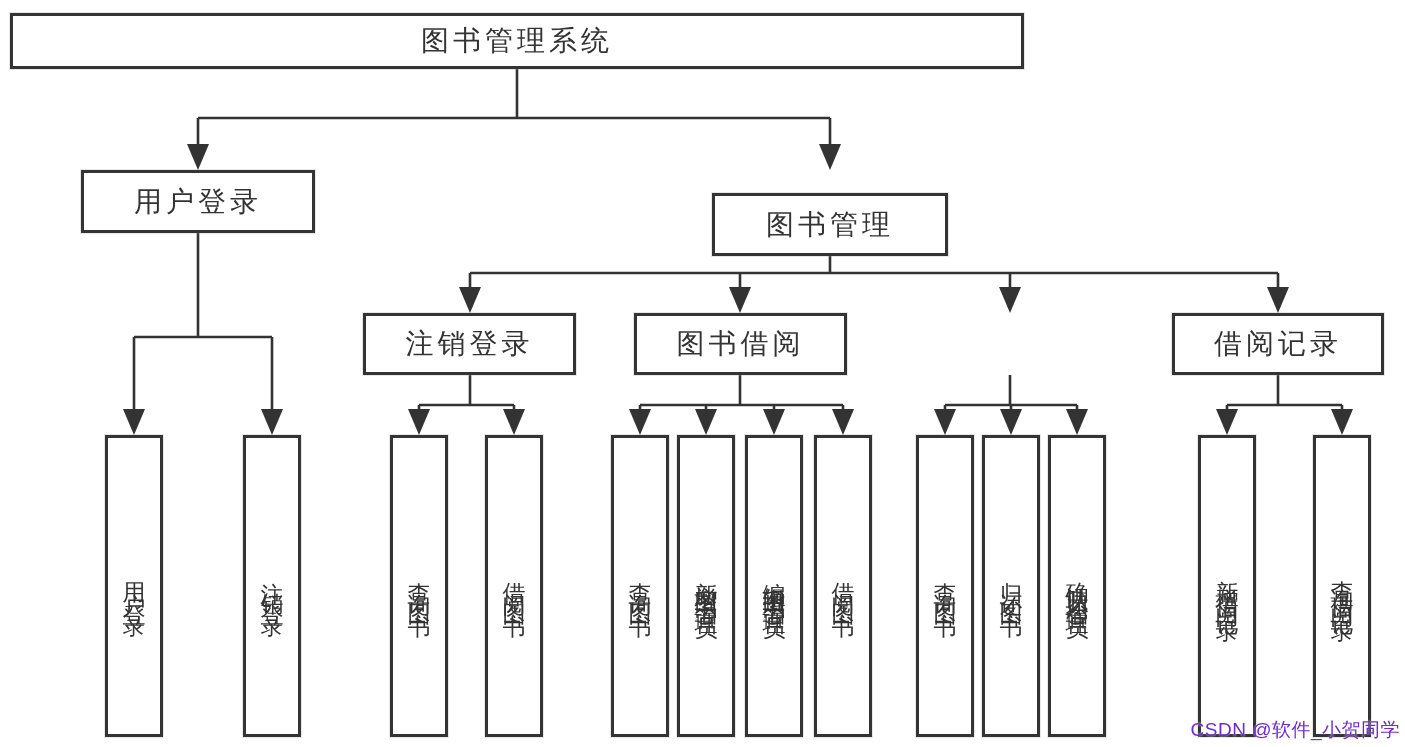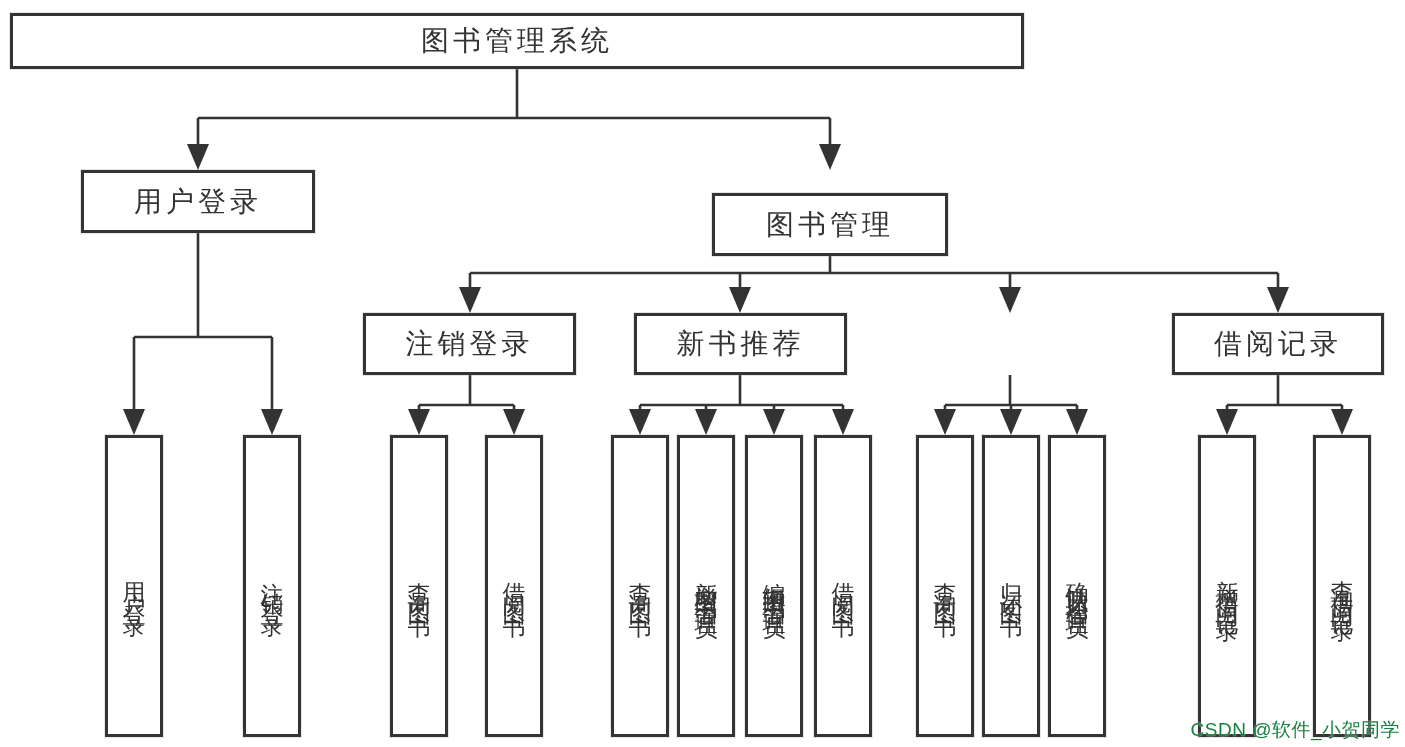--- a/index.html
+++ b/index.html
@@ -43,21 +43,21 @@
     white-space: nowrap;
   }
   .vbox.sp8 span { letter-spacing: 8px; }
   .vbox.sp5 span { letter-spacing: 5px; }
   .watermark {
     position: absolute;
     right: 5px;
     bottom: 4px;
     font-size: 19px;
     letter-spacing: 0.5px;
-    color: #15803d;
+    color: #6d28d9;
     text-shadow: 0 0 2px rgba(255,255,255,0.9);
     z-index: 5;
     white-space: nowrap;
   }
 </style>
 </head>
 <body>
 
 <div class="canvas">
 
@@ -101,21 +101,21 @@
     <span>用户登录</span>
   </div>
   <div class="node hbox" style="left:712px; top:170px; width:236px; height:63px;margin-top:23px;">
     <span>图书管理</span>
   </div>
 
   <div class="node hbox" style="left:363px; top:313px; width:213px; height:62px;">
     <span>注销登录</span>
   </div>
   <div class="node hbox" style="left:634px; top:313px; width:213px; height:62px;">
-    <span>新书推荐</span>
+    <span>图书借阅</span>
   </div>
   <div class="node hbox" style="left:1172px; top:313px; width:212px; height:62px;">
     <span>借阅记录</span>
   </div>
 
   <div class="node vbox" style="left:105px; top:435px; width:58px; height:302px;">
     <span>用户登录</span>
   </div>
   <div class="node vbox" style="left:243px; top:435px; width:58px; height:302px;">
     <span>注销登录</span>

